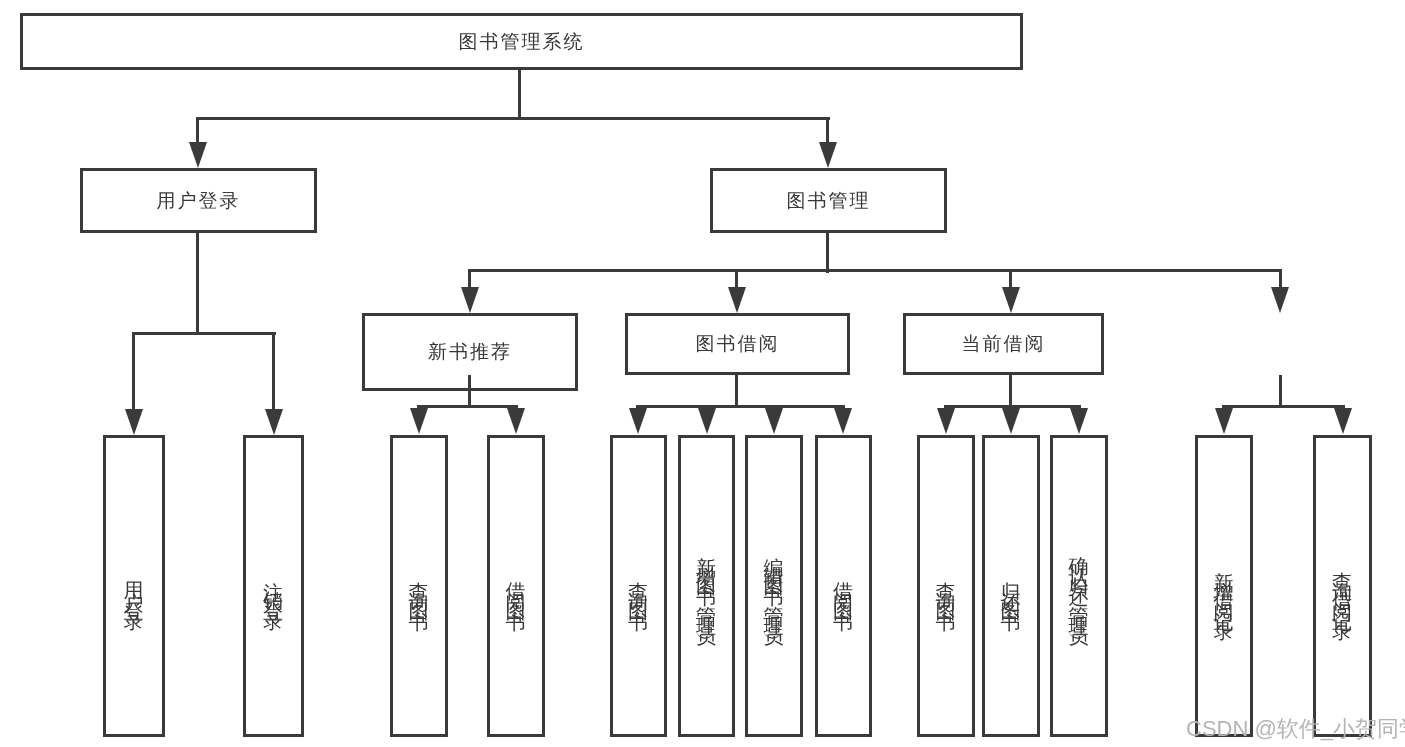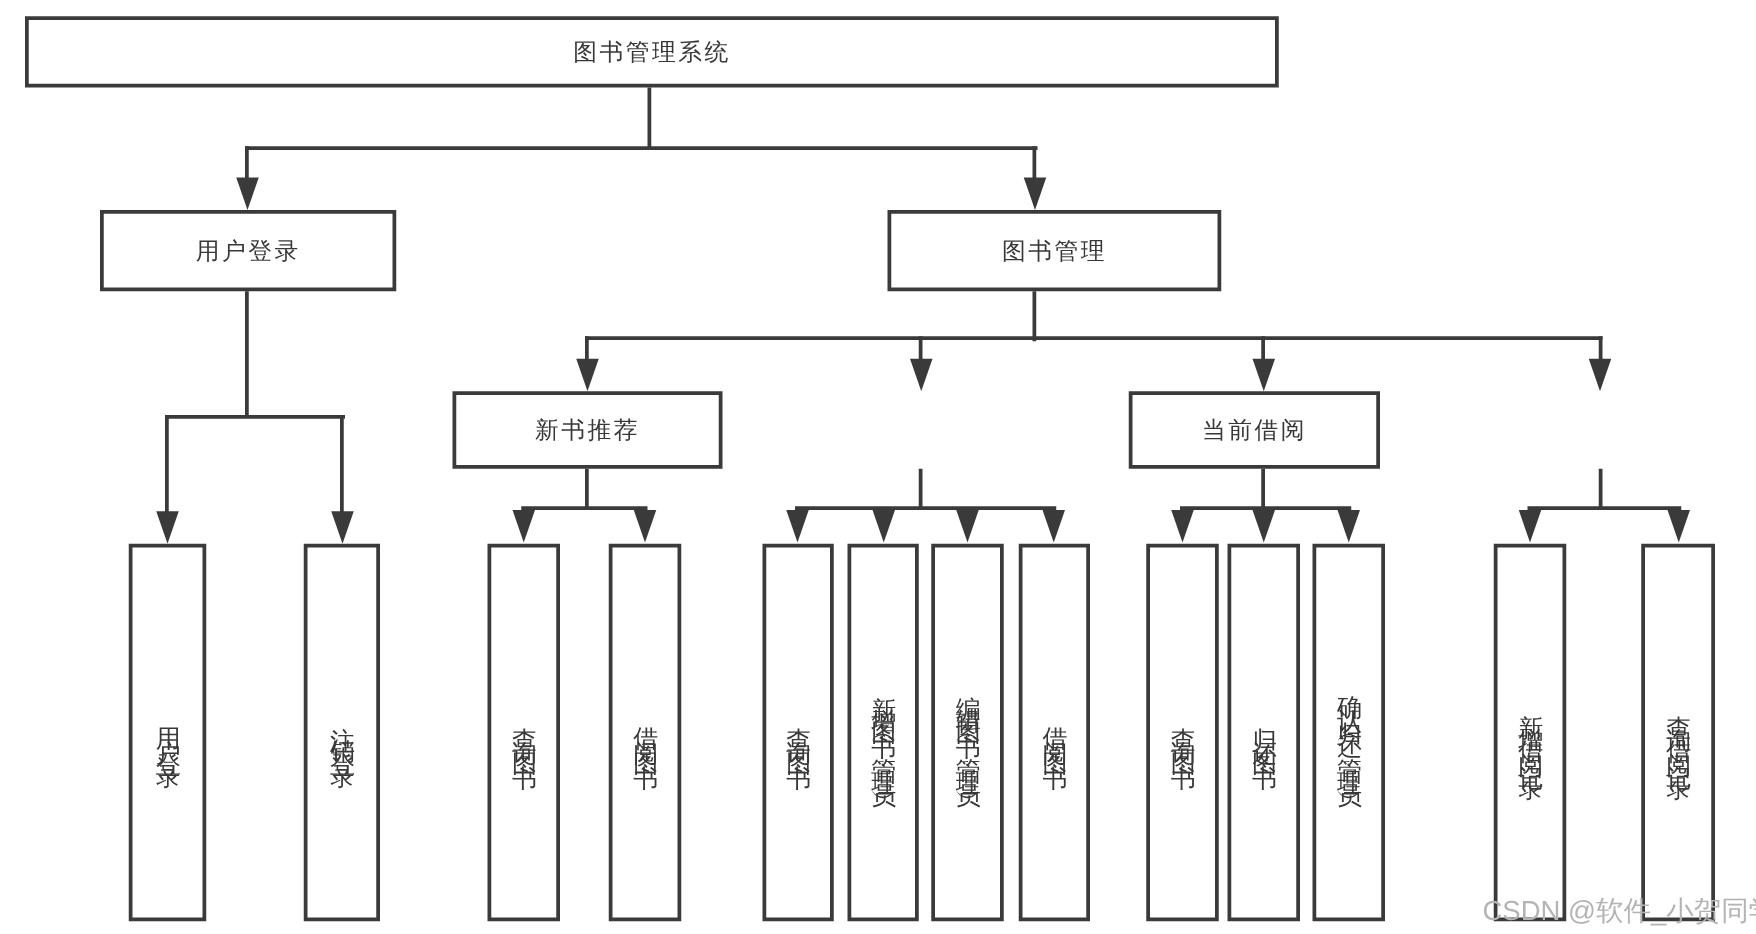--- a/index.html
+++ b/index.html
@@ -42,21 +42,21 @@
   <div class="vl" style="left:518px;top:70px;height:49px"></div>
   <div class="hl" style="left:196px;top:117px;width:634px"></div>
   <div class="vl" style="left:196px;top:117px;height:28px"></div>
   <div class="arrow" style="left:189px;top:142px"></div>
   <div class="vl" style="left:826px;top:117px;height:28px"></div>
   <div class="arrow" style="left:819px;top:142px"></div>
 
   <div class="node h" style="left:80px;top:168px;width:237px;height:65px">
     <span>用户登录</span>
   </div>
-  <div class="node h" style="left:710px;top:168px;width:267px;height:65px">
+  <div class="node h" style="left:710px;top:168px;width:237px;height:65px">
     <span>图书管理</span>
   </div>
 
   <div class="vl" style="left:196px;top:233px;height:101px"></div>
   <div class="hl" style="left:132px;top:332px;width:144px"></div>
   <div class="vl" style="left:132px;top:332px;height:79px"></div>
   <div class="arrow" style="left:125px;top:409px"></div>
   <div class="vl" style="left:272px;top:332px;height:79px"></div>
   <div class="arrow" style="left:265px;top:409px"></div>
 
@@ -64,22 +64,25 @@
   <div class="hl" style="left:468px;top:269px;width:814px"></div>
   <div class="vl" style="left:468px;top:269px;height:22px"></div>
   <div class="arrow" style="left:461px;top:287px"></div>
   <div class="vl" style="left:735px;top:269px;height:22px"></div>
   <div class="arrow" style="left:728px;top:287px"></div>
   <div class="vl" style="left:1009px;top:269px;height:22px"></div>
   <div class="arrow" style="left:1002px;top:287px"></div>
   <div class="vl" style="left:1279px;top:269px;height:22px"></div>
   <div class="arrow" style="left:1271px;top:287px"></div>
 
-  <div class="node h" style="left:362px;top:313px;width:216px;height:62px">
+  <div class="node h" style="left:362px;top:313px;width:216px;height:78px">
     <span>新书推荐</span>
+  </div>
+  <div class="node h" style="left:625px;top:313px;width:225px;height:62px">
+    <span>图书借阅</span>
   </div>
   <div class="node h" style="left:903px;top:313px;width:201px;height:62px">
     <span>当前借阅</span>
   </div>
 
   <div class="vl" style="left:468px;top:375px;height:32px"></div>
   <div class="hl" style="left:417px;top:405px;width:101px"></div>
   <div class="arrow" style="left:410px;top:408px"></div>
   <div class="arrow" style="left:507px;top:408px"></div>
 

